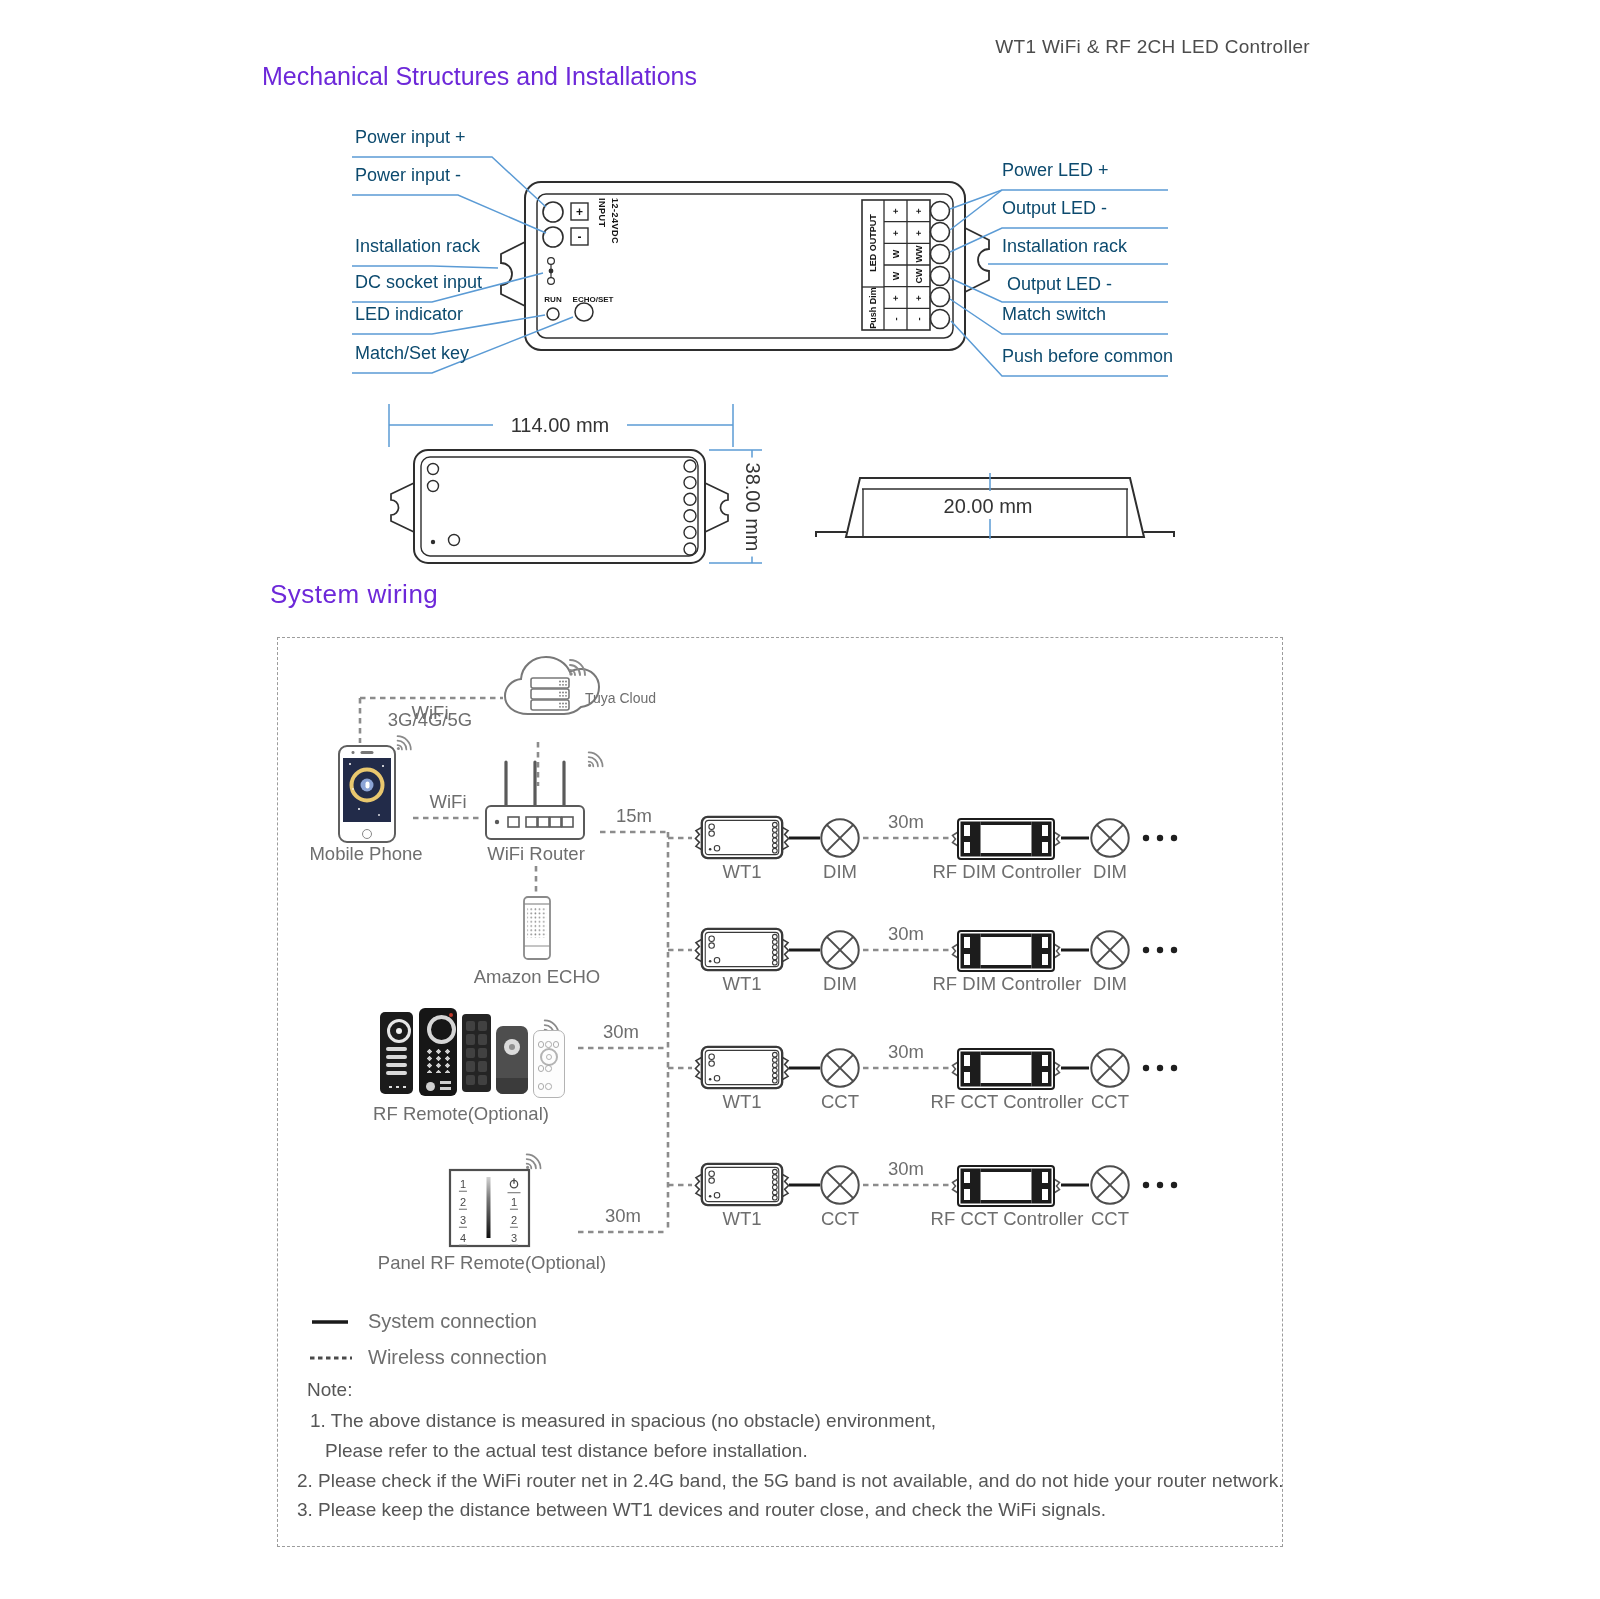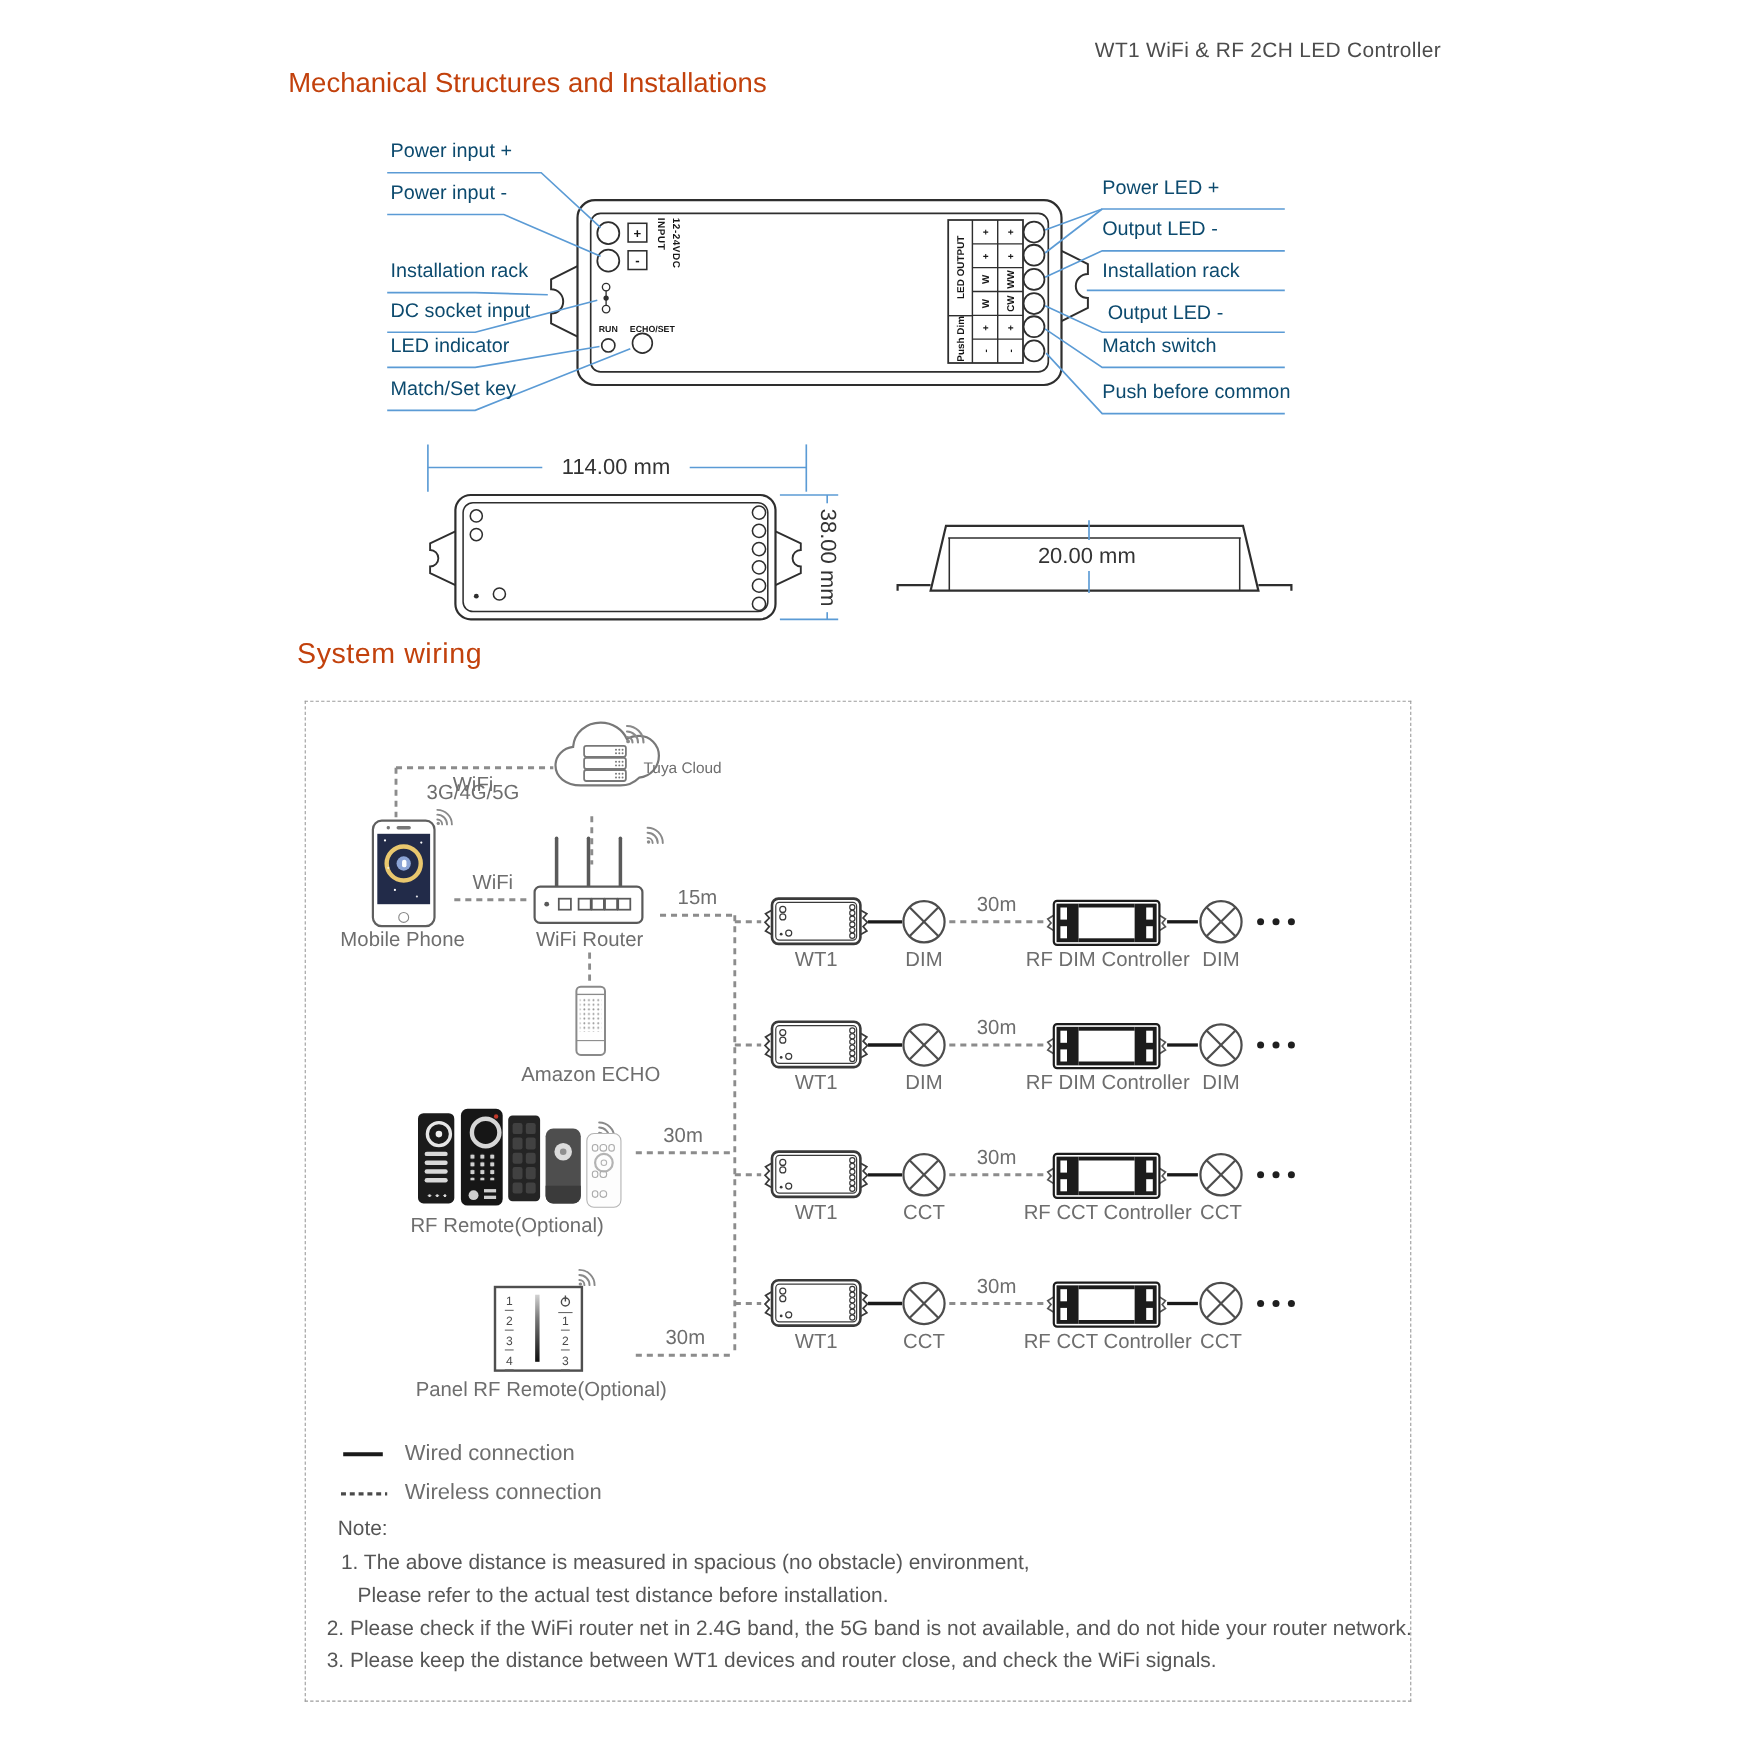--- a/index.html
+++ b/index.html
@@ -1,20 +1,20 @@
 <!DOCTYPE html>
 <html><head>
 <meta charset="utf-8">
 <style>
   html,body{margin:0;padding:0;background:#fff;}
   body{width:1600px;height:1599px;position:relative;font-family:"Liberation Sans",sans-serif;overflow:hidden;}
   .cpos{position:absolute;transform:translate(-50%,-50%);white-space:nowrap;}
   .rot{position:absolute;transform:translate(-50%,-50%) rotate(-90deg);white-space:nowrap;}
   .hdr-product{position:absolute;right:290px;top:36px;font-size:19px;color:#4c4c4c;letter-spacing:.3px;}
-  .sec-title{position:absolute;margin:0;font-weight:500;color:#c2410c;}
+  .sec-title{position:absolute;margin:0;font-weight:500;color:#6d28d9;}
   .sec-title.mech{left:262px;top:62px;font-size:25px;}
   .sec-title.wire{left:270px;top:579px;font-size:26px;letter-spacing:.5px;}
   .mlbl{position:absolute;font-size:18px;color:#0c4a6e;white-space:nowrap;}
   .wl{font-size:18.5px;color:#6e6e6e;}
   .wl-left{position:absolute;font-size:14px;color:#6e6e6e;white-space:nowrap;}
   .dimtxt{font-size:20px;color:#333;background:#fff;padding:0 6px;}
   .dim-v{position:absolute;writing-mode:vertical-rl;transform:translate(-50%,-50%);font-size:20px;color:#333;background:#fff;padding:5px 0;white-space:nowrap;}
   .term{font-size:9px;font-weight:bold;color:#161616;}
   .term-big{font-size:12px;font-weight:bold;color:#161616;}
   .tiny{font-size:8px;font-weight:bold;color:#161616;}
@@ -426,21 +426,21 @@
 <div class="cpos wl ov" style="left:906px;top:1052px">30m</div>
 <div class="cpos wl ov" style="left:1007px;top:1102px">RF CCT Controller</div>
 <div class="cpos wl ov" style="left:1110px;top:1102px">CCT</div>
 
 <div class="cpos wl ov" style="left:742px;top:1219px">WT1</div>
 <div class="cpos wl ov" style="left:840px;top:1219px">CCT</div>
 <div class="cpos wl ov" style="left:906px;top:1169px">30m</div>
 <div class="cpos wl ov" style="left:1007px;top:1219px">RF CCT Controller</div>
 <div class="cpos wl ov" style="left:1110px;top:1219px">CCT</div>
 
-<div class="legend-t ov" style="left:368px;top:1310px">Wired connection</div>
+<div class="legend-t ov" style="left:368px;top:1310px">System connection</div>
 <div class="legend-t ov" style="left:368px;top:1346px">Wireless connection</div>
 <div class="note ov" style="left:307px;top:1379px">Note:</div>
 <div class="note ov" style="left:310px;top:1410px">1. The above distance is measured in spacious (no obstacle) environment,</div>
 <div class="note ov" style="left:325px;top:1440px">Please refer to the actual test distance before installation.</div>
 <div class="note ov" style="left:297px;top:1470px">2. Please check if the WiFi router net in 2.4G band, the 5G band is not available, and do not hide your router network.</div>
 <div class="note ov" style="left:297px;top:1499px">3. Please keep the distance between WT1 devices and router close, and check the WiFi signals.</div>
 
 <div class="cpos pkey ov" style="left:463px;top:1185px">1</div>
 <div class="cpos pkey ov" style="left:463px;top:1203px">2</div>
 <div class="cpos pkey ov" style="left:463px;top:1221px">3</div>

